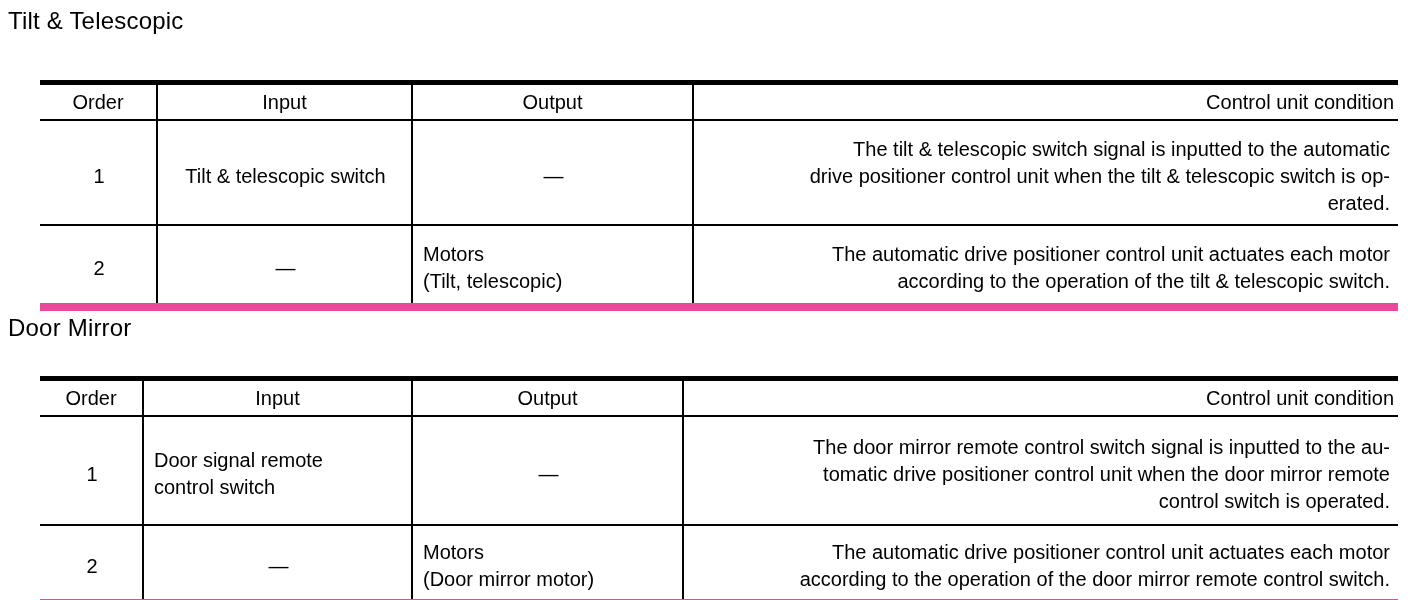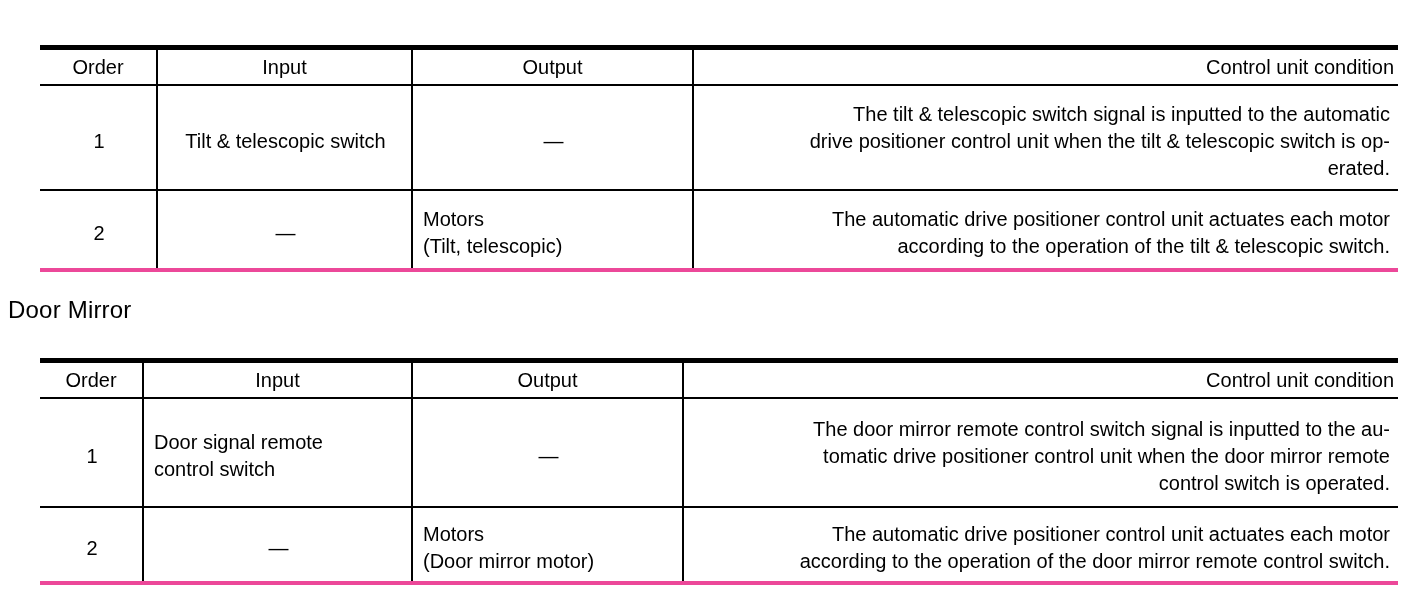--- a/index.html
+++ b/index.html
@@ -18,29 +18,29 @@
   }
   .section-title {
     font-size: 24px;
     line-height: 28px;
     font-weight: 400;
     margin: 0;
     padding-left: 8px;
     letter-spacing: 0.2px;
   }
   .title-1 { padding-top: 7px; }
-  .title-2 { margin-top: 24px; }
+  .title-2 { margin-top: 3px; }
 
   table.spec-table {
     border-collapse: collapse;
     table-layout: fixed;
     width: 1358px;
     margin-left: 40px;
     border-top: 5px solid #000;
-    border-bottom: 4px solid #ec4899;
+    border-bottom: 8px solid #ec4899;
     background: #fff;
   }
   .table-1 { margin-top: 45px; }
   .table-2 { margin-top: 34px; }
 
   .spec-table th, .spec-table td {
     border: 2px solid #000;
     font-weight: 400;
     font-size: 20px;
     line-height: 27px;
@@ -63,20 +63,21 @@
   .table-1 tr.row-1 td { height: 92px; }
   .table-1 tr.row-2 td { height: 66px; }
   .table-2 tr.row-1 td { height: 96px; }
   .table-2 tr.row-2 td { height: 62px; }
 </style>
 </head>
 <body>
 
 <div class="doc">
 
+  <h2 class="section-title title-1">Tilt &amp; Telescopic</h2>
 
   <table class="spec-table table-1">
     <colgroup>
       <col style="width:117px">
         <col style="width:255px">
         <col style="width:281px">
         <col>
     </colgroup>
     <thead>
       <tr>

